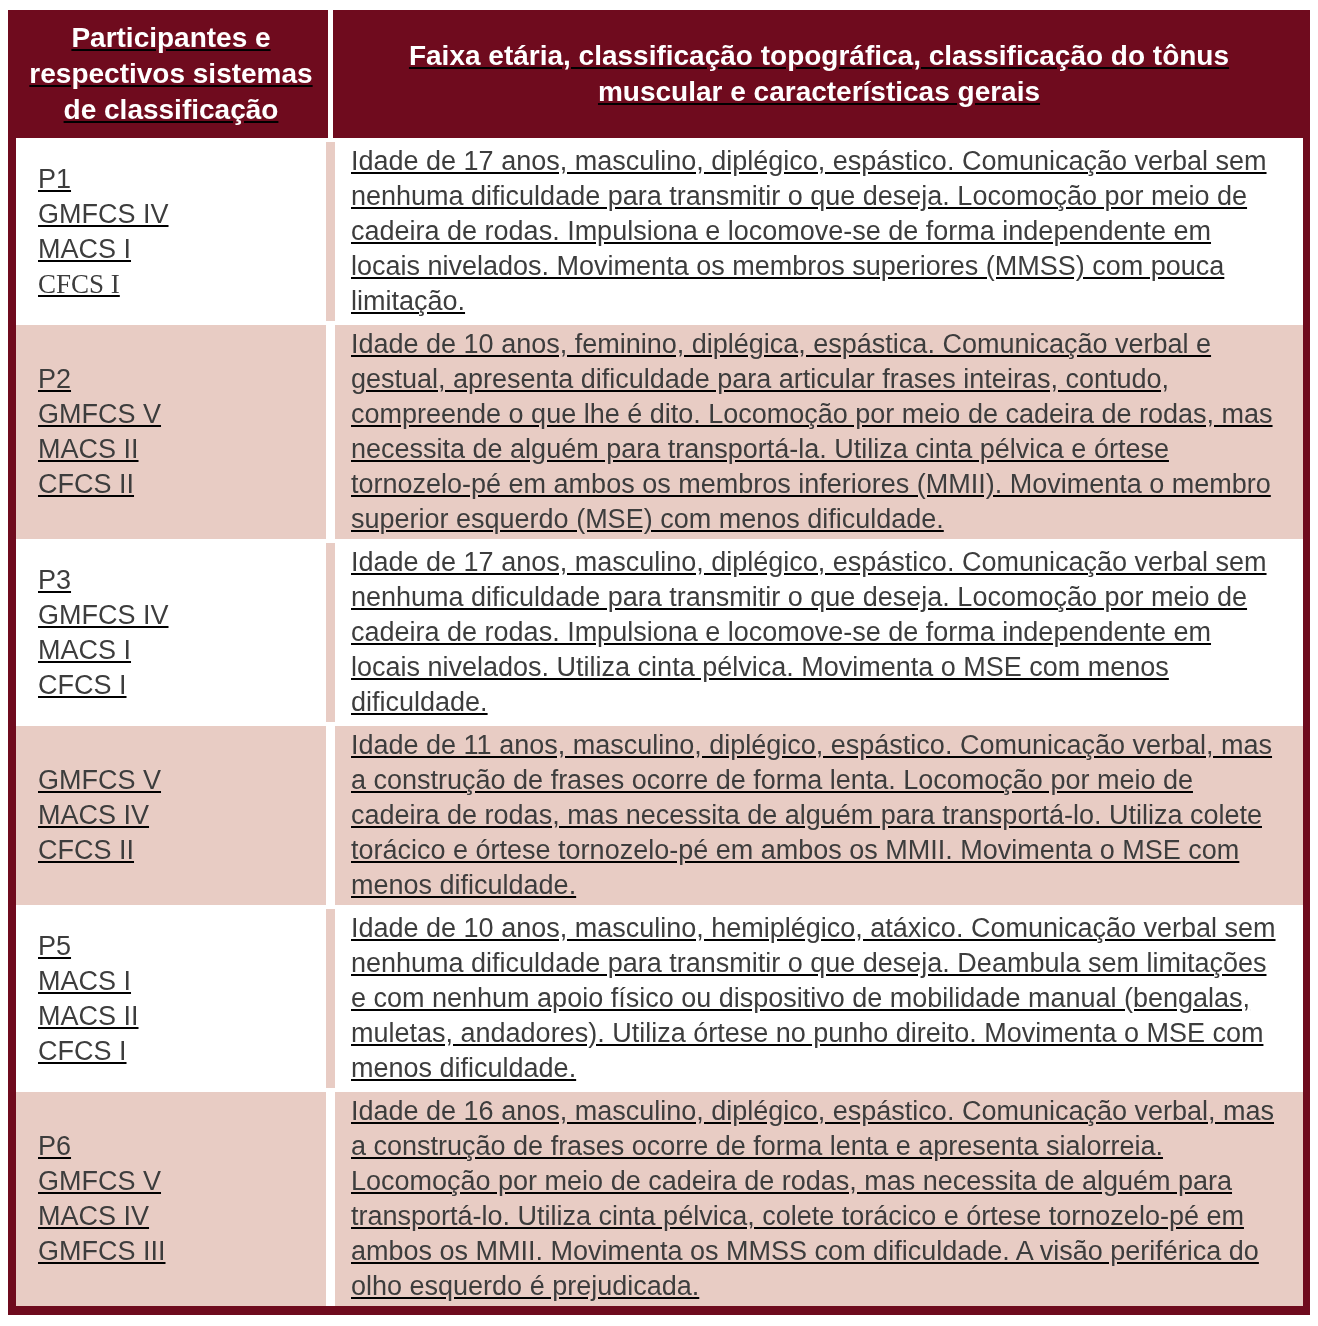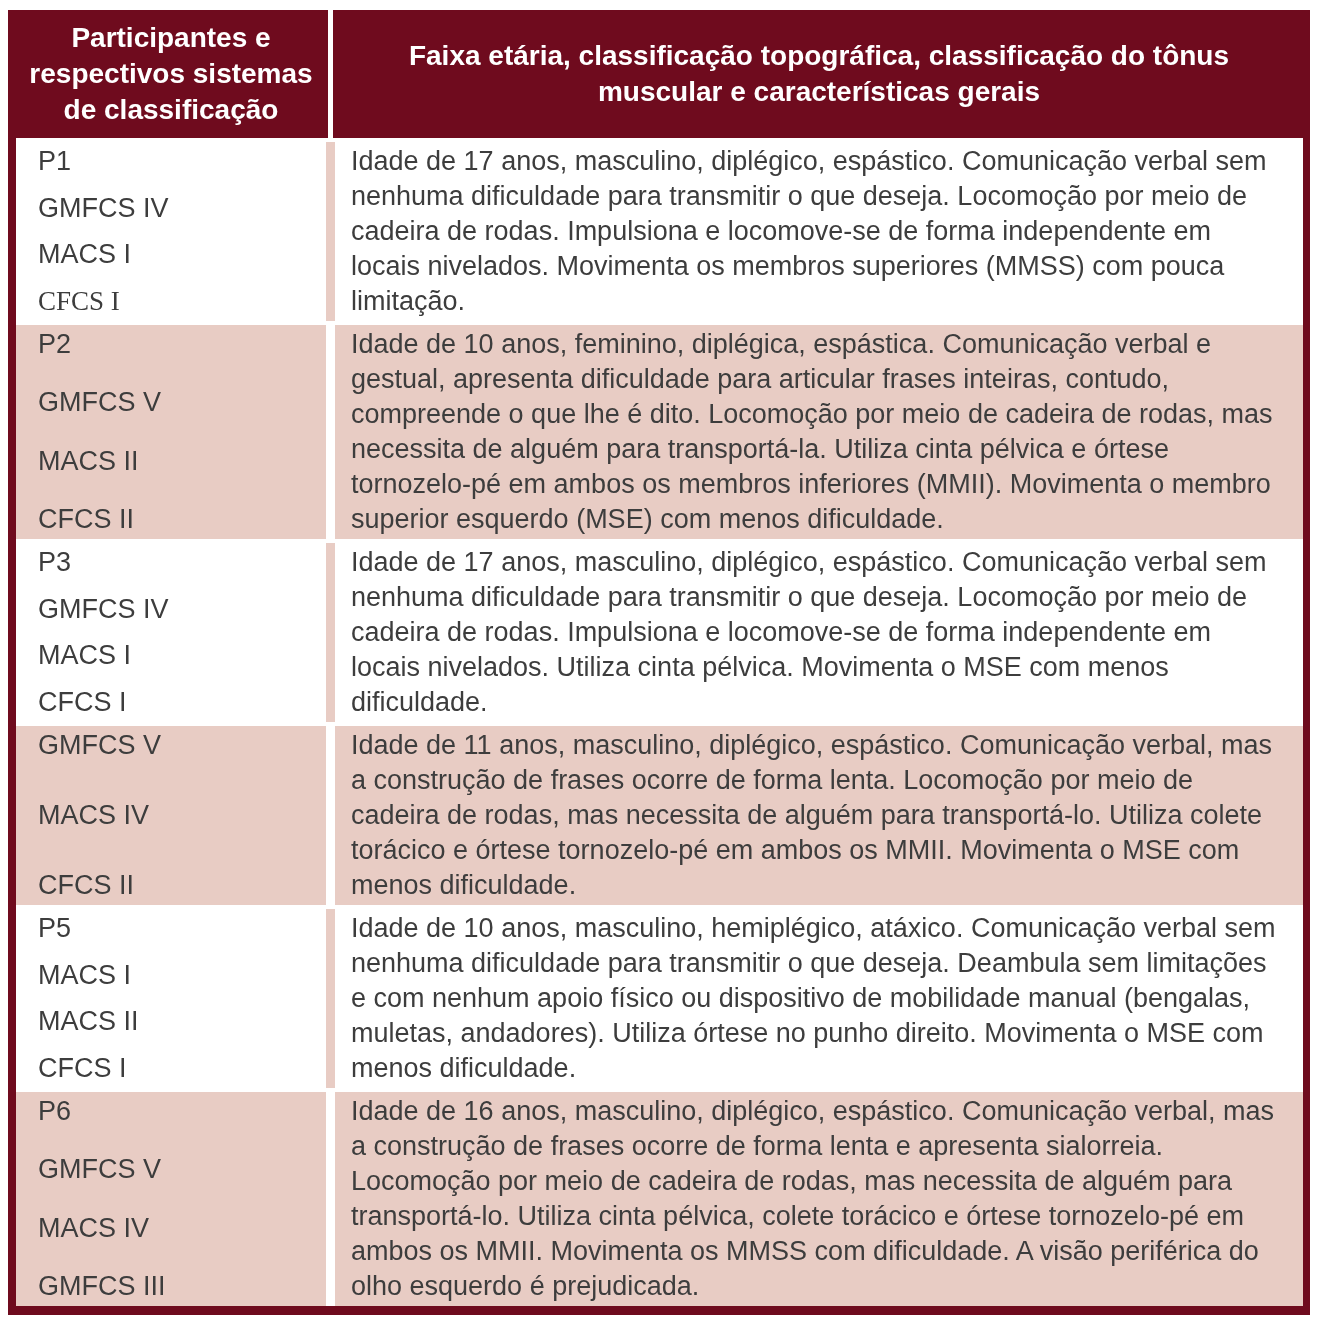--- a/index.html
+++ b/index.html
@@ -17,27 +17,28 @@
   body {
     height: 1326px;
     overflow: hidden;
     padding: 10px 8px 11px 8px;
   }
   .table {
     width: 100%;
     border-left: 8px solid var(--maroon);
     border-right: 7px solid var(--maroon);
     border-bottom: 9px solid var(--maroon);
+    text-decoration: underline;
   }
   .row { display: flex; align-items: stretch; }
   .cell-left {
     flex: 0 0 310px;
     display: flex;
     flex-direction: column;
-    justify-content: space-between;
+    justify-content: center;
   }
   .divider { flex: 0 0 9px; }
   .cell-right {
     flex: 1 1 auto;
     display: flex;
     flex-direction: column;
     justify-content: center;
   }
   
   .header-row .cell-left,

